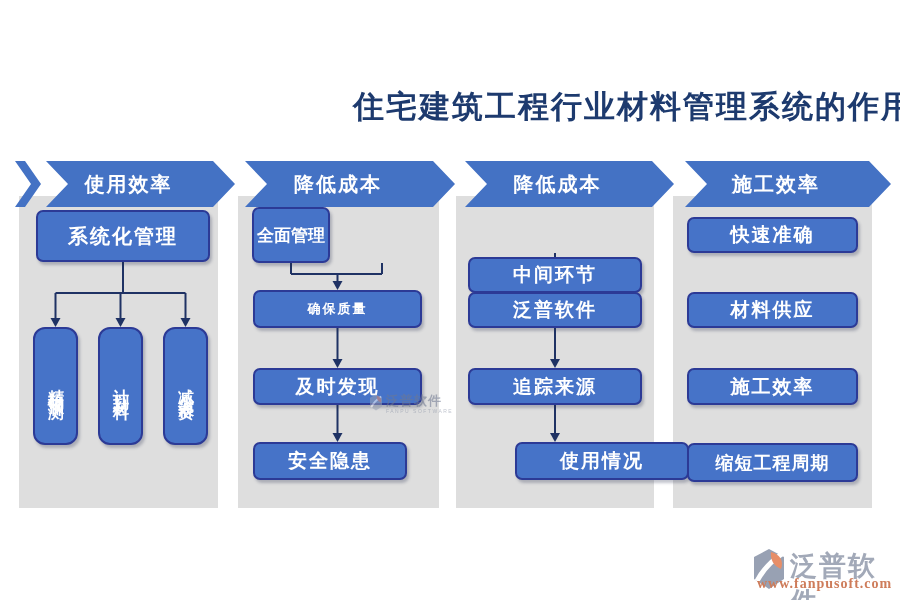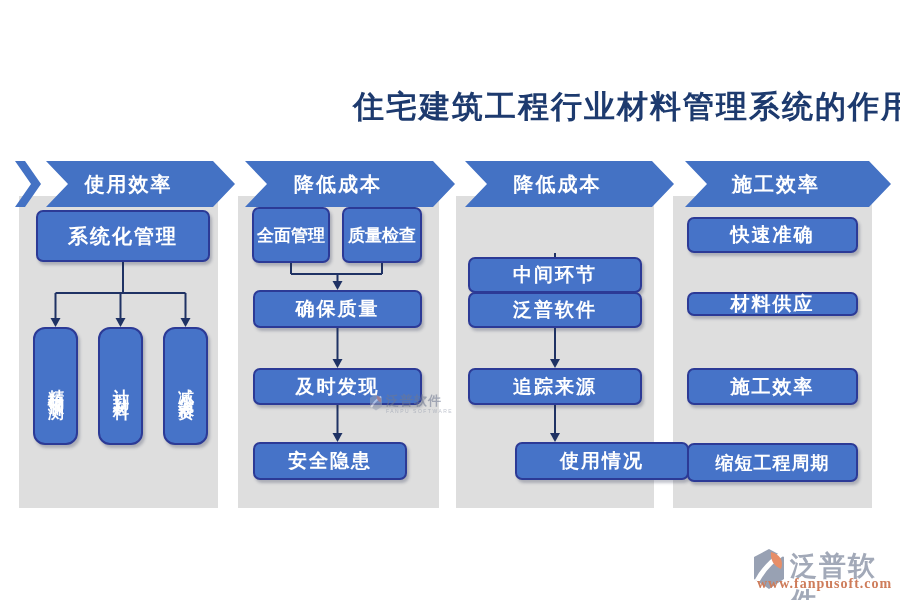--- a/index.html
+++ b/index.html
@@ -110,32 +110,31 @@
       <polygon points="550,433 560,433 555,442"></polygon>
     </g>
   </svg>
 
   <div class="box" style="left:36px;top:210px;width:174px;height:52px;font-size:20px;">系统化管理</div>
   <div class="box vbox" style="left:33px;top:327px;width:45px;height:118px;">精确预测</div>
   <div class="box vbox" style="left:98px;top:327px;width:45px;height:118px;">计划材料</div>
   <div class="box vbox" style="left:163px;top:327px;width:45px;height:118px;">减少浪费</div>
 
   <div class="box" style="left:252px;top:207px;width:78px;height:56px;font-size:17px;letter-spacing:0;">全面管理</div>
-  <div class="box" style="left:342px;top:207px;width:80px;height:56px;font-size:17px;letter-spacing:0;">质量检查</div>
-  <div class="box" style="left:253px;top:290px;width:169px;height:38px;font-size:19px;">确保质量</div>
+  <div class="box" style="left:253px;top:290px;width:169px;height:38px;font-size:13px;">确保质量</div>
   <div class="box" style="left:253px;top:368px;width:169px;height:37px;font-size:19px;">及时发现</div>
   <div class="box" style="left:253px;top:442px;width:154px;height:38px;font-size:19px;">安全隐患</div>
 
   <div class="box" style="left:468px;top:217px;width:174px;height:36px;font-size:19px;margin-top:40px;">中间环节</div>
   <div class="box" style="left:468px;top:292px;width:174px;height:36px;font-size:19px;">泛普软件</div>
   <div class="box" style="left:468px;top:368px;width:174px;height:37px;font-size:19px;">追踪来源</div>
   <div class="box" style="left:468px;top:442px;width:174px;height:38px;font-size:19px;margin-left:47px;">使用情况</div>
 
   <div class="box" style="left:687px;top:217px;width:171px;height:36px;font-size:19px;">快速准确</div>
-  <div class="box" style="left:687px;top:292px;width:171px;height:24px;font-size:19px;">材料供应</div>
+  <div class="box" style="left:687px;top:292px;width:171px;height:36px;font-size:19px;">材料供应</div>
   <div class="box" style="left:687px;top:368px;width:171px;height:37px;font-size:19px;">施工效率</div>
   <div class="box" style="left:687px;top:443px;width:171px;height:39px;font-size:18px;letter-spacing:1px;">缩短工程周期</div>
 
   <div class="watermark">
     <svg width="16" height="17" viewBox="0 0 40 42">
       <path d="M20,1 L35,9 L35,31 L20,41 L5,31 L5,9 Z" fill="#98a1b3"></path>
       <path d="M8,33 C14,22 22,13 33,6" stroke="#ffffff" stroke-width="5" fill="none"></path>
       <path d="M22,4 C31,6 35,13 32,21 C25,18 21,12 22,4 Z" fill="#e78e68"></path>
     </svg>
     <span class="wm-text">

